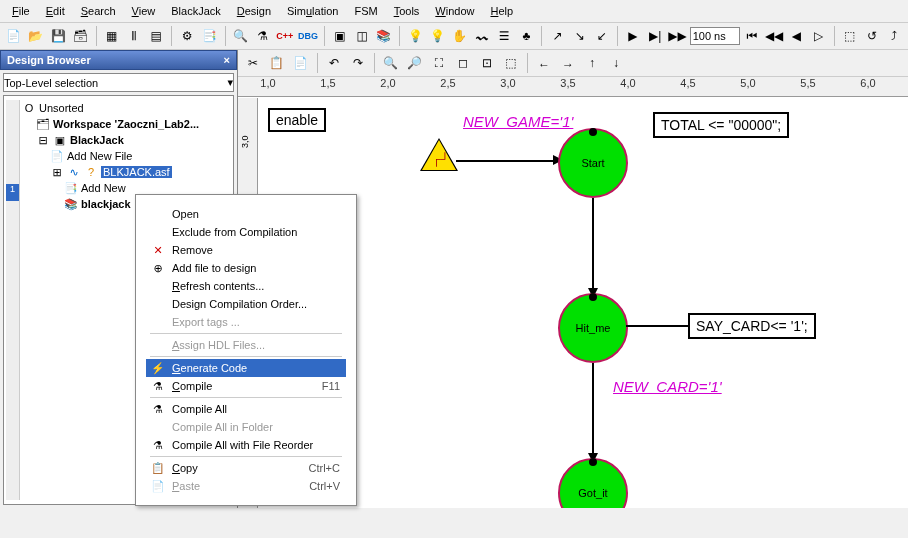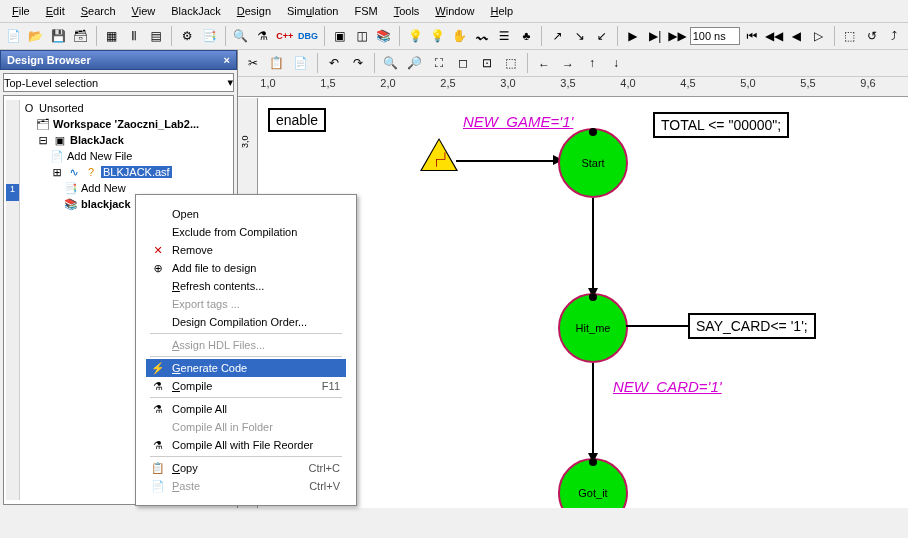--- a/index.html
+++ b/index.html
@@ -206,21 +206,21 @@
       <span class="tick-label" style="left:30px">1,0</span>
       <span class="tick-label" style="left:90px">1,5</span>
       <span class="tick-label" style="left:150px">2,0</span>
       <span class="tick-label" style="left:210px">2,5</span>
       <span class="tick-label" style="left:270px">3,0</span>
       <span class="tick-label" style="left:330px">3,5</span>
       <span class="tick-label" style="left:390px">4,0</span>
       <span class="tick-label" style="left:450px">4,5</span>
       <span class="tick-label" style="left:510px">5,0</span>
       <span class="tick-label" style="left:570px">5,5</span>
-      <span class="tick-label" style="left:630px">9,6</span>
+      <span class="tick-label" style="left:630px">6,0</span>
     </div>
     <div class="ruler-v">
       <span class="vtick-label" style="top:50px">3,0</span>
       <span class="vtick-label" style="top:110px">3,5</span>
     </div>
     <div class="canvas-content">
       <div class="enable-box" style="left:10px; top:10px">enable</div>
 
       <div class="cond-label" style="left:205px; top:15px">NEW_GAME='1'</div>
       <div class="action-box" style="left:395px; top:14px">TOTAL &lt;= "00000";</div>
@@ -270,25 +270,25 @@
     </div>
   <div class="ctx-item">
       <span class="ctx-icon" style="color:#c00">✕</span>
       <span>Remove</span>
     </div>
   <div class="ctx-item">
       <span class="ctx-icon">⊕</span>
       <span>Add file to design</span>
     </div>
   <div class="ctx-item"><span class="ul">R</span>efresh contents...</div>
+  <div class="ctx-item">
+      <span>Design Compilation Order...</span>
+    </div>
   <div class="ctx-item disabled">
       <span>Export tags ...</span>
-    </div>
-  <div class="ctx-item">
-      <span>Design Compilation Order...</span>
     </div>
   <div class="ctx-sep"></div>
   <div class="ctx-item disabled"><span class="ul">A</span>ssign HDL Files...</div>
   <div class="ctx-sep"></div>
   <div class="ctx-item highlighted"><span class="ctx-icon">⚡</span><span class="ul">G</span>enerate Code</div>
   <div class="ctx-item"><span class="ctx-icon">⚗</span><span class="ul">C</span>ompile<span class="shortcut">F11</span></div>
   <div class="ctx-sep"></div>
   <div class="ctx-item">
       <span class="ctx-icon">⚗</span>
       <span>Compile All</span>

